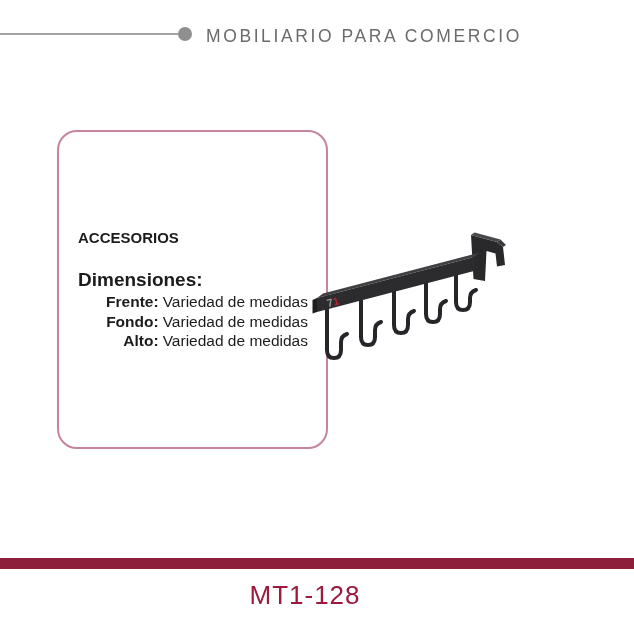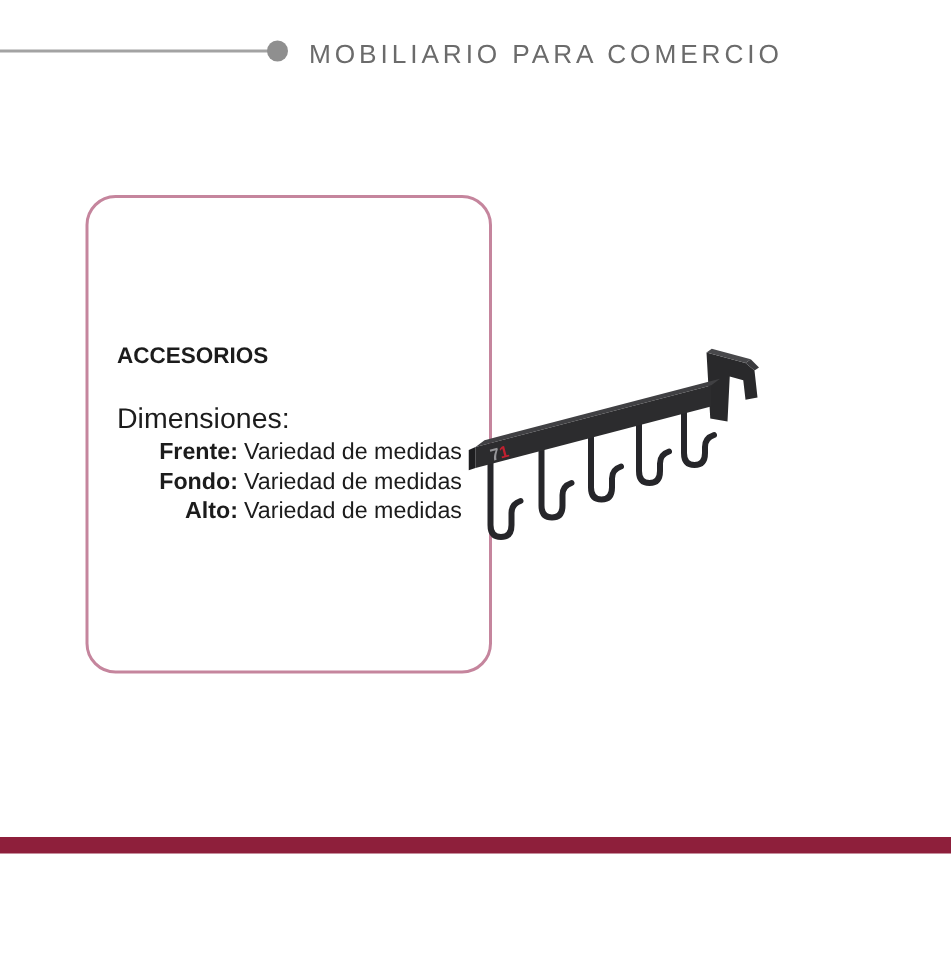--- a/index.html
+++ b/index.html
@@ -61,21 +61,21 @@
     color: var(--ink, #1C1C1C);
   }
   .card-line {
     font-size: 15px;
     font-weight: bold;
     line-height: 19px;
   }
   .dim-title {
     margin-top: 21px;
     font-size: 19px;
-    font-weight: normal;
+    font-weight: bold;
     line-height: 24px;
   }
   .dim-row {
     font-size: 15.5px;
     line-height: 19.5px;
     white-space: nowrap;
     text-align: right;
   }
   .dim-row .b { font-weight: bold; margin-right: 4px; }
   
@@ -141,14 +141,15 @@
       <path d="M317,298 L474,257 L474,271 L317,312 Z" fill="#2C2C2E"></path>
       <path d="M312.5,300 L317,298 L317,312 L312.5,313.5 Z" fill="#1E1E20"></path>
     </g>
 
     <text transform="rotate(-14.7 329 307)" x="328" y="307" font-family="Liberation Sans, sans-serif" font-size="11" font-weight="bold">
       <tspan fill="#97979A">7</tspan><tspan fill="#C1202F">1</tspan>
     </text>
   </svg>
 
   <div class="footer-bar"></div>
+  <div class="footer-sku">MT1-128</div>
 
 </div>
 
 </body></html>

